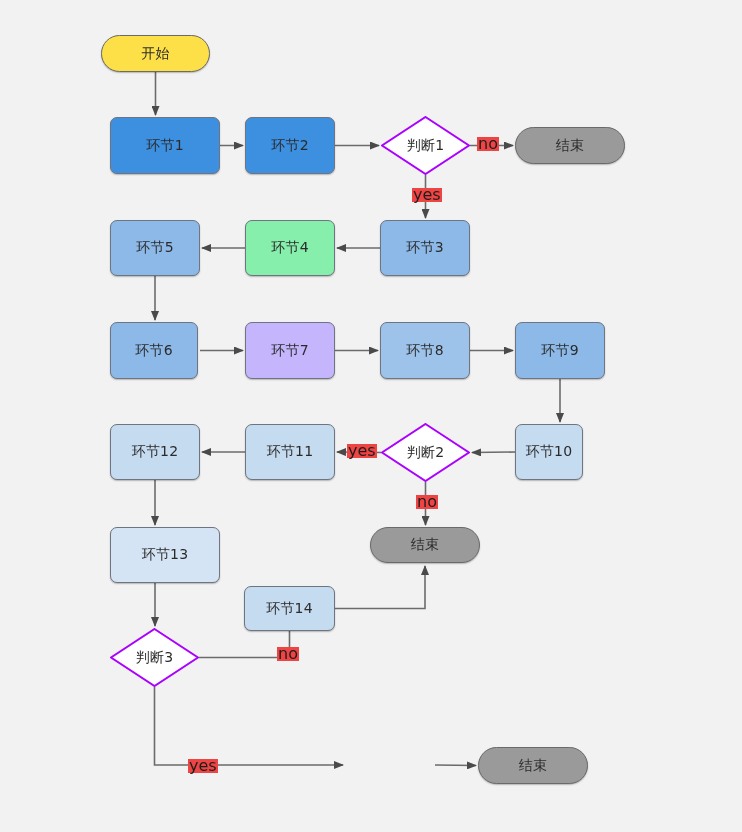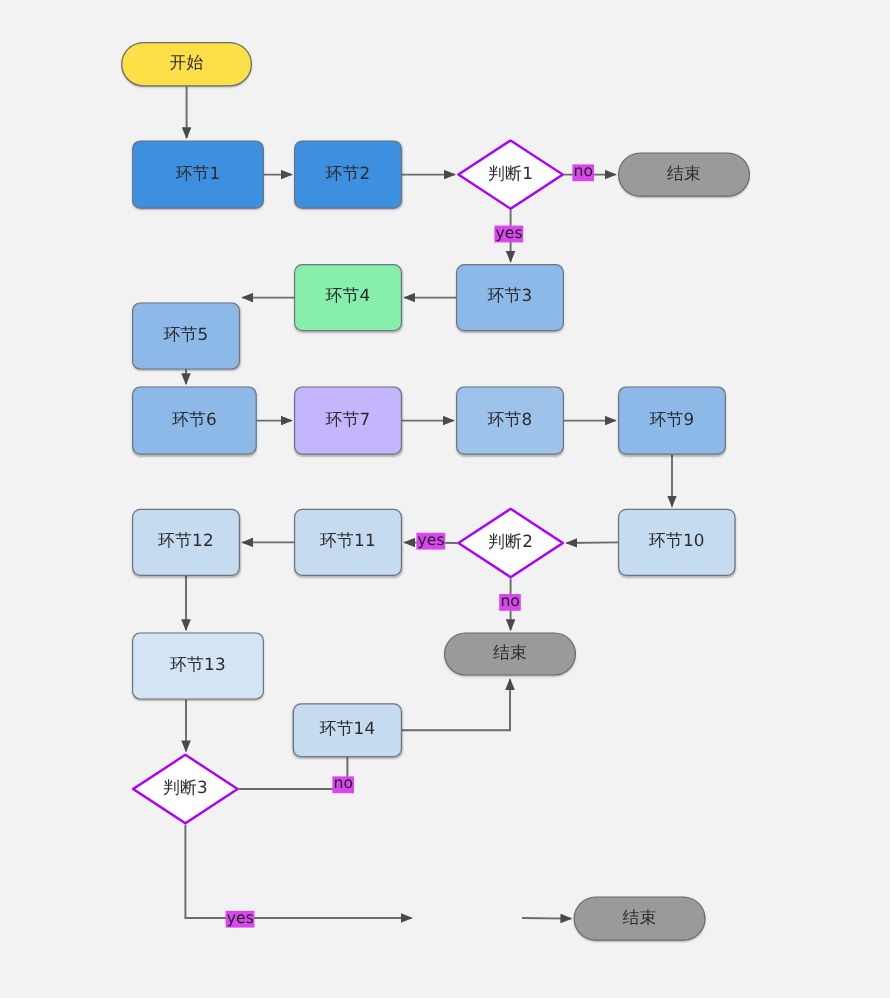--- a/index.html
+++ b/index.html
@@ -62,23 +62,23 @@
     left: 0; top: 0;
     width: 100%;
     height: 100%;
   }
   .node.decision .dia-label {
     position: relative;
     z-index: 2;
   }
   .edge-label {
     position: absolute;
-    font-size: 13px;
+    font-size: 16px;
     color: #1e1e1e;
-    background: #d946ef;
+    background: #ef4444;
     padding: 0 1px;
     line-height: 14px;
     pointer-events: auto;
     white-space: nowrap;
   }
 </style>
 </head>
 <body>
 
 <svg id="flow-canvas" viewBox="0 0 742 832" xmlns="http://www.w3.org/2000/svg">
@@ -131,36 +131,36 @@
     </div>
     <div class="node terminal" style="left: 515px; top: 127px; width: 110px; height: 37px; background: rgb(154, 154, 154);">
       <span>结束</span>
     </div>
     <div class="node process" style="left: 380px; top: 220px; width: 90px; height: 56px; background: rgb(140, 185, 232);">
       <span>环节3</span>
     </div>
     <div class="node process" style="left: 245px; top: 220px; width: 90px; height: 56px; background: #86efac;">
       <span>环节4</span>
     </div>
-    <div class="node process" style="left: 110px; top: 220px; width: 90px; height: 56px; background: rgb(140, 185, 232); margin-top: 32px;">
+    <div class="node process" style="left: 110px; top: 220px; width: 90px; height: 56px; background: rgb(140, 185, 232);">
       <span>环节5</span>
     </div>
-    <div class="node process" style="left: 110px; top: 322px; width: 104px; height: 57px; background: rgb(140, 185, 232);">
+    <div class="node process" style="left: 110px; top: 322px; width: 88px; height: 57px; background: rgb(140, 185, 232);">
       <span>环节6</span>
     </div>
     <div class="node process" style="left: 245px; top: 322px; width: 90px; height: 57px; background: #c4b5fd;">
       <span>环节7</span>
     </div>
     <div class="node process" style="left: 380px; top: 322px; width: 90px; height: 57px; background: rgb(157, 195, 234);">
       <span>环节8</span>
     </div>
     <div class="node process" style="left: 515px; top: 322px; width: 90px; height: 57px; background: rgb(140, 185, 232);">
       <span>环节9</span>
     </div>
-    <div class="node process" style="left: 515px; top: 424px; width: 98px; height: 56px; background: rgb(197, 219, 240); text-align: center;">
+    <div class="node process" style="left: 515px; top: 424px; width: 68px; height: 56px; background: rgb(197, 219, 240); text-align: center;">
       <span>环节10</span>
     </div>
     <div class="node decision" style="left: 381px; top: 423px; width: 89px; height: 59px;">
       <svg class="dia-svg" viewBox="0 0 89 59" preserveAspectRatio="none">
         <path d="M44.5,1 L88,29.5 L44.5,58 L1,29.5 Z" fill="#ffffff" stroke="#aa00ff" stroke-width="2"></path>
       </svg>
       <span class="dia-label">判断2</span>
     </div>
     <div class="node process" style="left: 245px; top: 424px; width: 90px; height: 56px; background: rgb(197, 219, 240);">
       <span>环节11</span>

